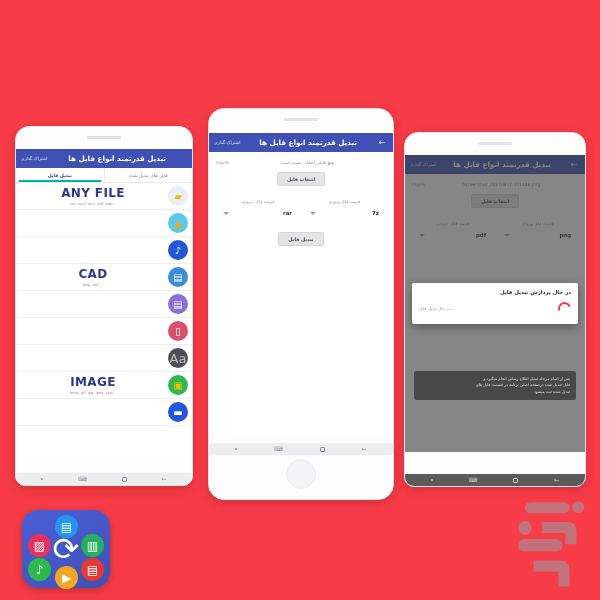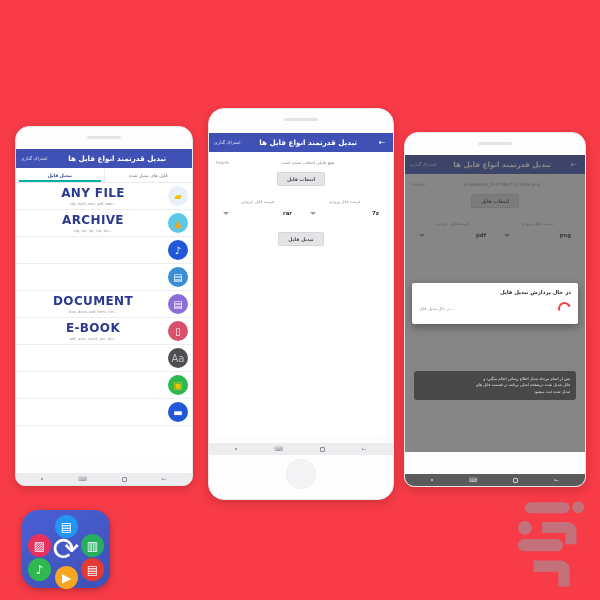--- a/index.html
+++ b/index.html
@@ -224,50 +224,46 @@
     <div class="filelist" id="left-filelist">
         <div class="filerow">
           <span class="fileicon" style="background: rgb(232, 239, 247); color: rgb(242, 194, 0); font-size: 10px;">▰</span>
           <div class="filetext">
             <div class="filetitle">ANY FILE</div>
             <div class="filesub">zip, mp3, doc, pdf, bdp...</div>
           </div>
         </div>
         <div class="filerow">
           <span class="fileicon" style="background: rgb(91, 200, 232); color: rgb(245, 166, 35); font-size: 10px;">▲</span>
+        </div>
+        <div class="filerow">
+          <span class="fileicon" style="background: rgb(33, 87, 216); color: rgb(255, 255, 255); font-size: 10px;">♪</span>
+        </div>
+        <div class="filerow">
+          <span class="fileicon" style="background: rgb(58, 142, 214); color: rgb(255, 255, 255); font-size: 10px;">▤</span>
           <div class="filetext">
-            <div class="filetitle">ARCHIVE</div>
-            <div class="filesub">zip, rar, jar, tar, tar...</div>
-          </div>
-        </div>
-        <div class="filerow">
-          <span class="fileicon" style="background: rgb(33, 87, 216); color: rgb(255, 255, 255); font-size: 10px;">♪</span>
-        </div>
-        <div class="filerow">
-          <span class="fileicon" style="background: rgb(58, 142, 214); color: rgb(255, 255, 255); font-size: 10px;">▤</span>
+            <div class="filetitle">CAD</div>
+            <div class="filesub">dwg, dxf ...</div>
+          </div>
         </div>
         <div class="filerow">
           <span class="fileicon" style="background: rgb(139, 111, 214); color: rgb(255, 255, 255); font-size: 10px;">▤</span>
+        </div>
+        <div class="filerow">
+          <span class="fileicon" style="background: rgb(217, 79, 110); color: rgb(255, 255, 255); font-size: 10px;">▯</span>
+        </div>
+        <div class="filerow">
+          <span class="fileicon" style="background: rgb(78, 78, 84); color: rgb(189, 189, 189); font-size: 13px;">Aa</span>
+        </div>
+        <div class="filerow">
+          <span class="fileicon" style="background: rgb(47, 184, 79); color: rgb(242, 194, 0); font-size: 10px;">▣</span>
           <div class="filetext">
-            <div class="filetitle">DOCUMENT</div>
-            <div class="filesub">doc, docx, pdf, html, txt...</div>
-          </div>
-        </div>
-        <div class="filerow">
-          <span class="fileicon" style="background: rgb(217, 79, 110); color: rgb(255, 255, 255); font-size: 10px;">▯</span>
-          <div class="filetext">
-            <div class="filetitle">E-BOOK</div>
-            <div class="filesub">pdf, azw, azw3, prc, djv...</div>
-          </div>
-        </div>
-        <div class="filerow">
-          <span class="fileicon" style="background: rgb(78, 78, 84); color: rgb(189, 189, 189); font-size: 10px;">Aa</span>
-        </div>
-        <div class="filerow">
-          <span class="fileicon" style="background: rgb(47, 184, 79); color: rgb(242, 194, 0); font-size: 10px;">▣</span>
+            <div class="filetitle">IMAGE</div>
+            <div class="filesub">bmp, gif, jpg, jpeg, raw...</div>
+          </div>
         </div>
         <div class="filerow">
           <span class="fileicon" style="background: rgb(33, 87, 216); color: rgb(255, 255, 255); font-size: 10px;">▬</span>
         </div>
       </div>
   </div>
 
   <div class="navbar">
     <span class="nav-dot"></span>
     <span class="nav-ic">⌨</span>

